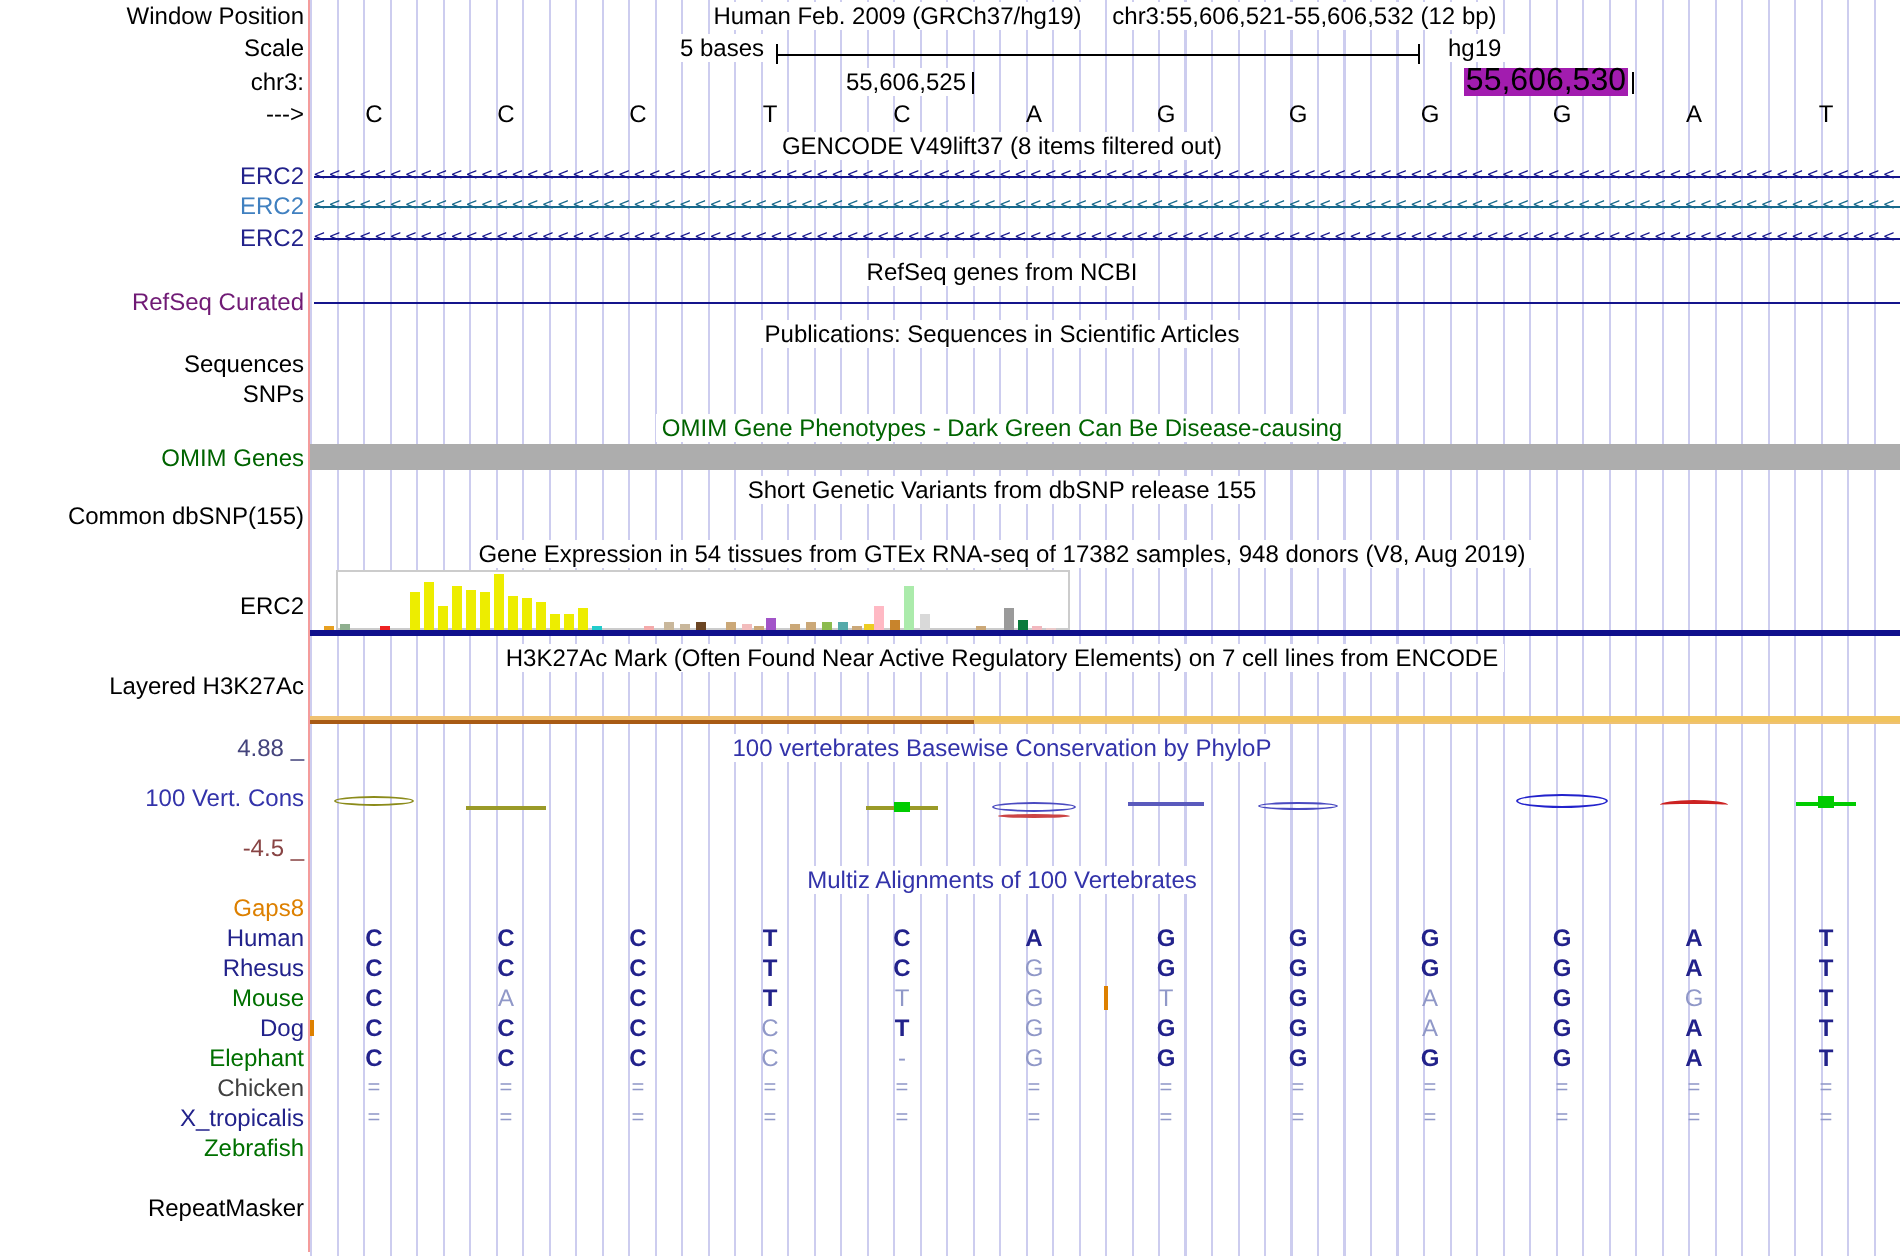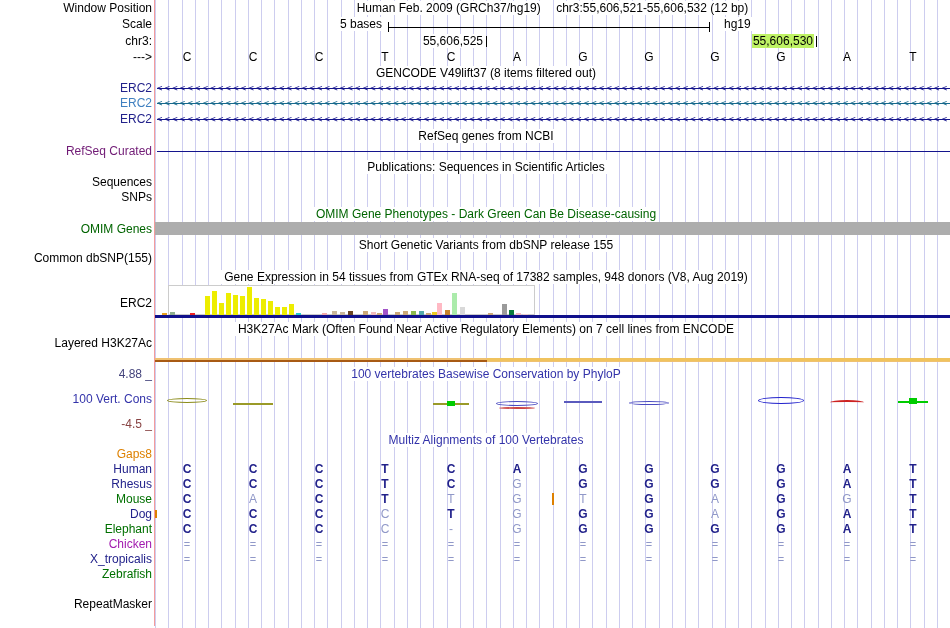--- a/index.html
+++ b/index.html
@@ -9,21 +9,21 @@
   }
   .grid{
     position:absolute;left:155px;top:0;width:795px;height:628px;
     background:repeating-linear-gradient(to right,#CDCDEF 0,#CDCDEF 1px,transparent 1px,transparent 13.25px);
   }
   .divider{position:absolute;left:154px;top:0;width:1px;height:626px;background:#F49C9C;}
   .llabel{
     position:absolute;right:798px;white-space:nowrap;font-size:12px;line-height:14px;text-align:left;
   }
   .ctitle{
-    position:absolute;left:140px;width:692px;text-align:center;font-size:12px;line-height:14px;white-space:nowrap;
+    position:absolute;left:155px;width:692px;text-align:center;font-size:12px;line-height:14px;white-space:nowrap;
   }
   .ctitle span{background:#fff;padding:0 3px;}
   .blue{color:#701a75;} .green{color:#006400;} .titleblue{color:#3333AA;}
   .hline{position:absolute;height:1px;}
   .tick{position:absolute;width:1px;background:#000;}
   .scalebar{position:absolute;top:27px;height:1px;background:#000;}
   .header-line{position:absolute;left:155px;width:795px;top:1px;text-align:center;font-size:12px;line-height:14px;white-space:nowrap;}
   .header-line span{background:#fff;padding:0 2px;}
 </style>
 </head>
@@ -78,21 +78,21 @@
   <div class="llabel" style="top:367px;color:#44447C">4.88 _</div>
   <div class="ctitle titleblue" style="top:367px"><span>100 vertebrates Basewise Conservation by PhyloP</span></div>
   <div class="llabel titleblue" style="top:392px">100 Vert. Cons</div>
   <div class="llabel" style="top:417px;color:#884444">-4.5 _</div>
 
   <div class="ctitle titleblue" style="top:433px"><span>Multiz Alignments of 100 Vertebrates</span></div>
 
   <div class="llabel" style="top:597px">RepeatMasker</div>
 <div style="position: absolute; right: 466px; top: 34px; font-size: 12px; line-height: 14px; white-space: nowrap; background: rgb(255, 255, 255); padding: 0px 1px;">55,606,525</div>
     <div style="position: absolute; left: 486px; top: 36px; width: 1px; height: 11px; background: rgb(0, 0, 0);"></div>
-    <div style="position: absolute; right: 136px; top: 34px; font-size: 12px; line-height: 14px; white-space: nowrap; background: #bef264; padding: 0px 1px;">55,606,530</div>
+    <div style="position: absolute; right: 136px; top: 34px; font-size: 16px; line-height: 14px; white-space: nowrap; background: #a21caf; padding: 0px 1px;">55,606,530</div>
     <div style="position: absolute; left: 816px; top: 36px; width: 1px; height: 11px; background: rgb(0, 0, 0);"></div>
     <div style="position: absolute; left: 179px; top: 50px; width: 16px; text-align: center; font-size: 12px; line-height: 14px;">C</div>
     <div style="position: absolute; left: 245px; top: 50px; width: 16px; text-align: center; font-size: 12px; line-height: 14px;">C</div>
     <div style="position: absolute; left: 311px; top: 50px; width: 16px; text-align: center; font-size: 12px; line-height: 14px;">C</div>
     <div style="position: absolute; left: 377px; top: 50px; width: 16px; text-align: center; font-size: 12px; line-height: 14px;">T</div>
     <div style="position: absolute; left: 443px; top: 50px; width: 16px; text-align: center; font-size: 12px; line-height: 14px;">C</div>
     <div style="position: absolute; left: 509px; top: 50px; width: 16px; text-align: center; font-size: 12px; line-height: 14px;">A</div>
     <div style="position: absolute; left: 575px; top: 50px; width: 16px; text-align: center; font-size: 12px; line-height: 14px;">G</div>
     <div style="position: absolute; left: 641px; top: 50px; width: 16px; text-align: center; font-size: 12px; line-height: 14px;">G</div>
     <div style="position: absolute; left: 707px; top: 50px; width: 16px; text-align: center; font-size: 12px; line-height: 14px;">G</div>
@@ -223,21 +223,21 @@
     <div style="position: absolute; left: 311px; top: 522px; width: 16px; text-align: center; font-size: 12px; line-height: 14px; color: rgb(34, 34, 139); font-weight: 700;">C</div>
     <div style="position: absolute; left: 377px; top: 522px; width: 16px; text-align: center; font-size: 12px; line-height: 14px; color: rgb(144, 152, 200);">C</div>
     <div style="position: absolute; left: 443px; top: 522px; width: 16px; text-align: center; font-size: 12px; line-height: 14px; color: rgb(144, 152, 200);">-</div>
     <div style="position: absolute; left: 509px; top: 522px; width: 16px; text-align: center; font-size: 12px; line-height: 14px; color: rgb(144, 152, 200);">G</div>
     <div style="position: absolute; left: 575px; top: 522px; width: 16px; text-align: center; font-size: 12px; line-height: 14px; color: rgb(34, 34, 139); font-weight: 700;">G</div>
     <div style="position: absolute; left: 641px; top: 522px; width: 16px; text-align: center; font-size: 12px; line-height: 14px; color: rgb(34, 34, 139); font-weight: 700;">G</div>
     <div style="position: absolute; left: 707px; top: 522px; width: 16px; text-align: center; font-size: 12px; line-height: 14px; color: rgb(34, 34, 139); font-weight: 700;">G</div>
     <div style="position: absolute; left: 773px; top: 522px; width: 16px; text-align: center; font-size: 12px; line-height: 14px; color: rgb(34, 34, 139); font-weight: 700;">G</div>
     <div style="position: absolute; left: 839px; top: 522px; width: 16px; text-align: center; font-size: 12px; line-height: 14px; color: rgb(34, 34, 139); font-weight: 700;">A</div>
     <div style="position: absolute; left: 905px; top: 522px; width: 16px; text-align: center; font-size: 12px; line-height: 14px; color: rgb(34, 34, 139); font-weight: 700;">T</div>
-    <div style="position: absolute; right: 798px; top: 537px; font-size: 12px; line-height: 14px; color: #a21caf; text-align: right; white-space: nowrap;">Chicken</div>
+    <div style="position: absolute; right: 798px; top: 537px; font-size: 12px; line-height: 14px; color: #404040; text-align: right; white-space: nowrap;">Chicken</div>
     <div style="position: absolute; left: 179px; top: 537px; width: 16px; text-align: center; font-size: 11px; line-height: 14px; color: rgb(144, 152, 200);">=</div>
     <div style="position: absolute; left: 245px; top: 537px; width: 16px; text-align: center; font-size: 11px; line-height: 14px; color: rgb(144, 152, 200);">=</div>
     <div style="position: absolute; left: 311px; top: 537px; width: 16px; text-align: center; font-size: 11px; line-height: 14px; color: rgb(144, 152, 200);">=</div>
     <div style="position: absolute; left: 377px; top: 537px; width: 16px; text-align: center; font-size: 11px; line-height: 14px; color: rgb(144, 152, 200);">=</div>
     <div style="position: absolute; left: 443px; top: 537px; width: 16px; text-align: center; font-size: 11px; line-height: 14px; color: rgb(144, 152, 200);">=</div>
     <div style="position: absolute; left: 509px; top: 537px; width: 16px; text-align: center; font-size: 11px; line-height: 14px; color: rgb(144, 152, 200);">=</div>
     <div style="position: absolute; left: 575px; top: 537px; width: 16px; text-align: center; font-size: 11px; line-height: 14px; color: rgb(144, 152, 200);">=</div>
     <div style="position: absolute; left: 641px; top: 537px; width: 16px; text-align: center; font-size: 11px; line-height: 14px; color: rgb(144, 152, 200);">=</div>
     <div style="position: absolute; left: 707px; top: 537px; width: 16px; text-align: center; font-size: 11px; line-height: 14px; color: rgb(144, 152, 200);">=</div>
     <div style="position: absolute; left: 773px; top: 537px; width: 16px; text-align: center; font-size: 11px; line-height: 14px; color: rgb(144, 152, 200);">=</div>

